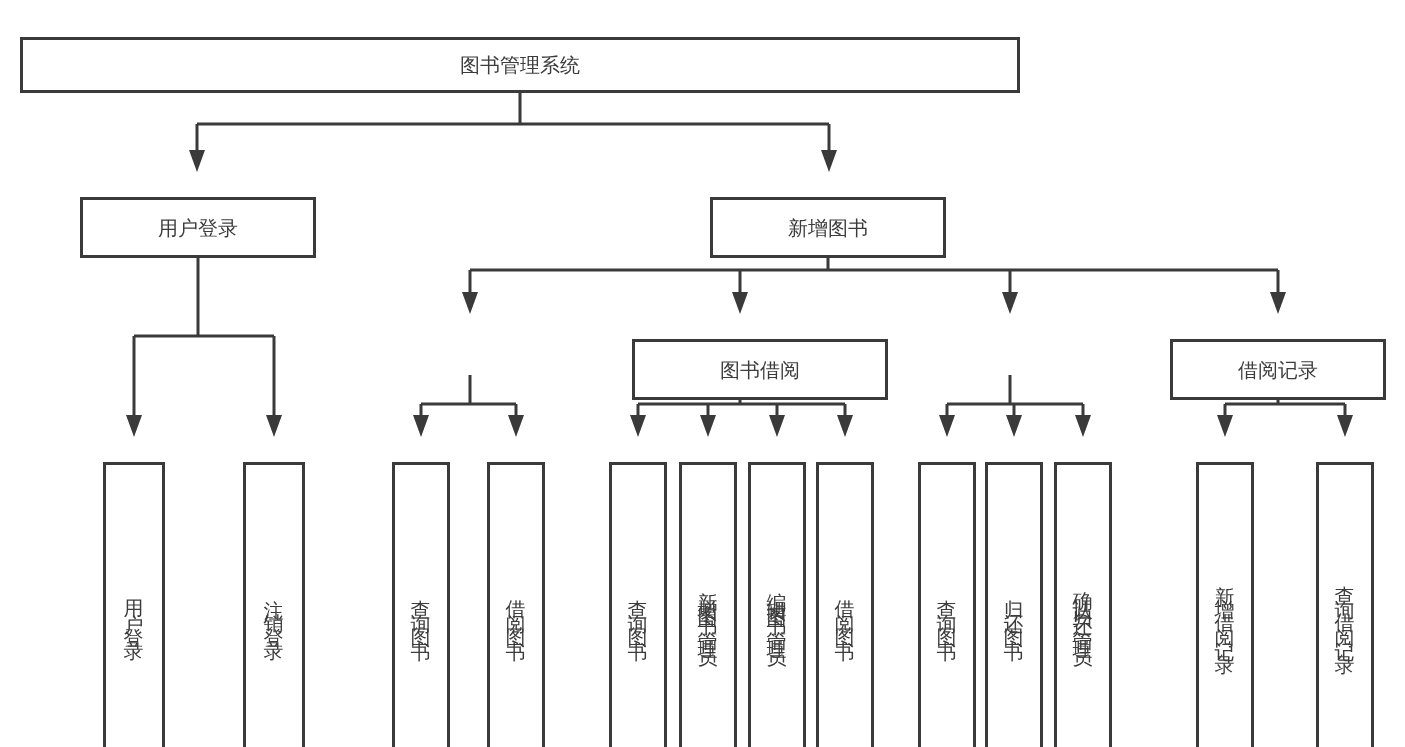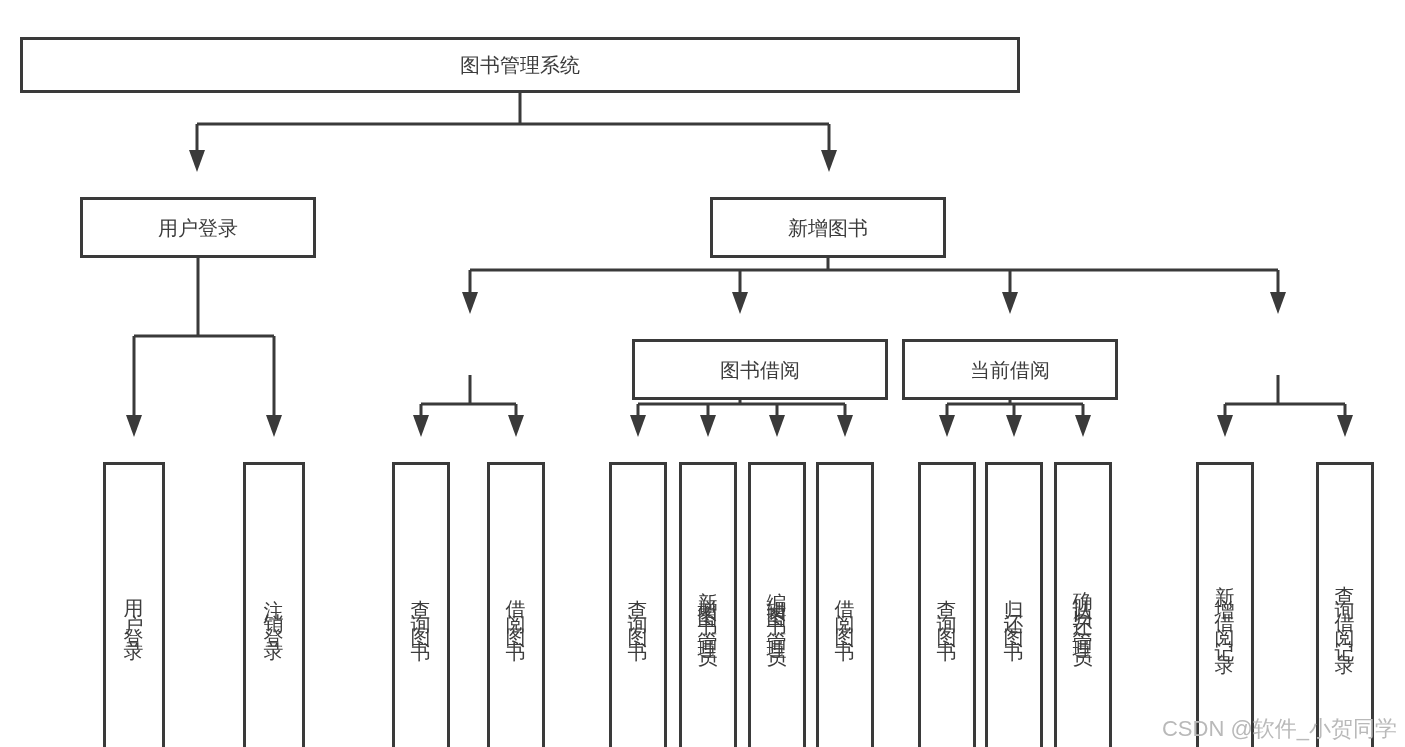--- a/index.html
+++ b/index.html
@@ -92,22 +92,22 @@
   <div class="node n-sec1">
     <span class="lbl">用户登录</span>
   </div>
   <div class="node n-sec2">
     <span class="lbl">新增图书</span>
   </div>
 
   <div class="node n-mid2">
     <span class="lbl">图书借阅</span>
   </div>
-  <div class="node n-mid3">
-    <span class="lbl">当前借阅</span>
+  <div class="node n-mid4">
+    <span class="lbl">借阅记录</span>
   </div>
 
   <div class="node vnode n-l1">
     <span class="lbl">用户登录</span>
   </div>
   <div class="node vnode n-l2">
     <span class="lbl">注销登录</span>
   </div>
 
   <div class="node vnode n-l3">
@@ -140,15 +140,14 @@
     <span class="lbl">确认归还（管理员）</span>
   </div>
 
   <div class="node vnode n-l12">
     <span class="lbl">新增借阅记录</span>
   </div>
   <div class="node vnode n-l13">
     <span class="lbl">查询借阅记录</span>
   </div>
 
-  <div class="watermark">CSDN @软件_小贺同学</div>
 
 </div>
 
 </body></html>

